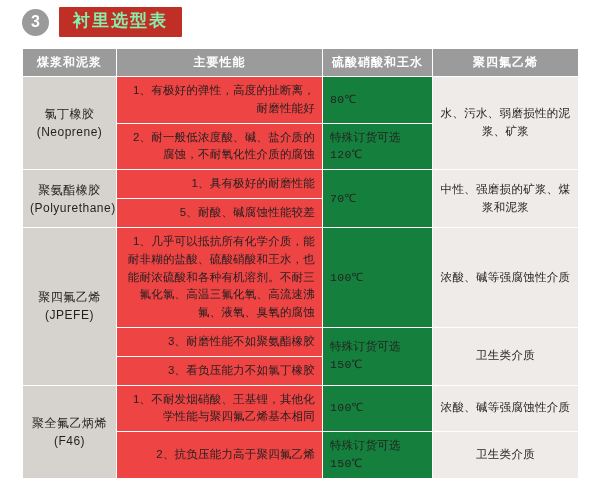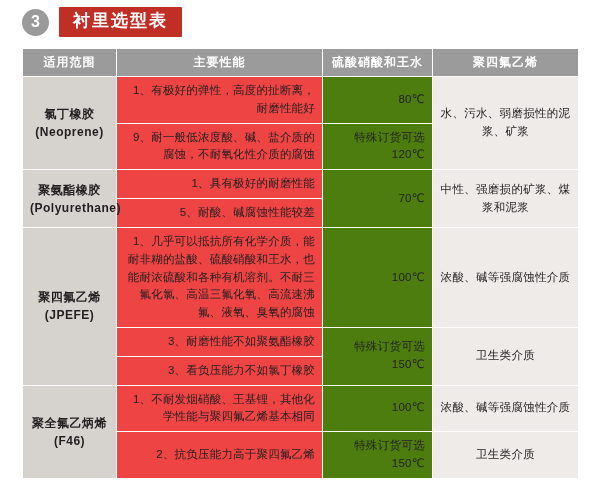--- a/index.html
+++ b/index.html
@@ -40,21 +40,21 @@
     font-weight: bold;
     display: flex;
     align-items: center;
     justify-content: center;
     line-height: 1;
   }
   .title-bar {
     margin-left: 10px;
     background: #c0392b;
     background: #bf2f26;
-    color: #ffffff;
+    color: #86efac;
     font-size: 17px;
     font-weight: bold;
     letter-spacing: 2px;
     padding: 4px 14px 5px 14px;
     line-height: 1.2;
     border-radius: 1px;
   }
 
   
   .table-wrap {
@@ -87,34 +87,35 @@
     letter-spacing: 1px;
   }
   col.c1 { width: 94px; }
   col.c2 { width: 206px; }
   col.c3 { width: 110px; }
   col.c4 { width: 146px; }
 
   td.name {
     background: #d6d2cd;
     text-align: center;
-    font-weight: bold;
+    font-weight: normal;
     font-size: 12px;
     line-height: 1.5;
     letter-spacing: 0.5px;
   }
   td.perf {
     background: #ef4444;
     text-align: right;
     letter-spacing: 0.2px;
   }
   td.temp {
-    background: #4d7c0f;
-    text-align: right;
+    background: #15803d;
+    text-align: left;
     letter-spacing: 0.3px;
+    font-family: Liberation Mono, monospace;
   }
   td.scope {
     background: #eeebe8;
     text-align: center;
     letter-spacing: 0.3px;
     font-family: Liberation Mono, monospace;
   }
   .nm-line { display: block; }
   .nm-en { display: block; }
 </style>
@@ -131,38 +132,38 @@
   <div class="table-wrap">
     <table>
       <colgroup>
         <col class="c1">
           <col class="c2">
           <col class="c3">
           <col class="c4">
       </colgroup>
       <thead>
         <tr>
-          <th>适用范围</th>
+          <th>煤浆和泥浆</th>
           <th>主要性能</th>
           <th>硫酸硝酸和王水</th>
           <th>聚四氟乙烯</th>
         </tr>
       </thead>
       <tbody id="tbody">
           <tr>
             <td class="name" rowspan="2">
               <span class="nm-line">氯丁橡胶</span>
               <span class="nm-en">(Neoprene)</span>
             </td>
             <td class="perf">1、有极好的弹性，高度的扯断离，耐磨性能好</td>
             <td class="temp">80℃</td>
             <td class="scope" rowspan="2">水、污水、弱磨损性的泥浆、矿浆</td>
           </tr>
           <tr>
-            <td class="perf">9、耐一般低浓度酸、碱、盐介质的腐蚀，不耐氧化性介质的腐蚀</td>
+            <td class="perf">2、耐一般低浓度酸、碱、盐介质的腐蚀，不耐氧化性介质的腐蚀</td>
             <td class="temp">特殊订货可选120℃</td>
           </tr>
           <tr>
             <td class="name" rowspan="2">
               <span class="nm-line">聚氨酯橡胶</span>
               <span class="nm-en">(Polyurethane)</span>
             </td>
             <td class="perf">1、具有极好的耐磨性能</td>
             <td class="temp" rowspan="2">70℃</td>
             <td class="scope" rowspan="2">中性、强磨损的矿浆、煤浆和泥浆</td>

